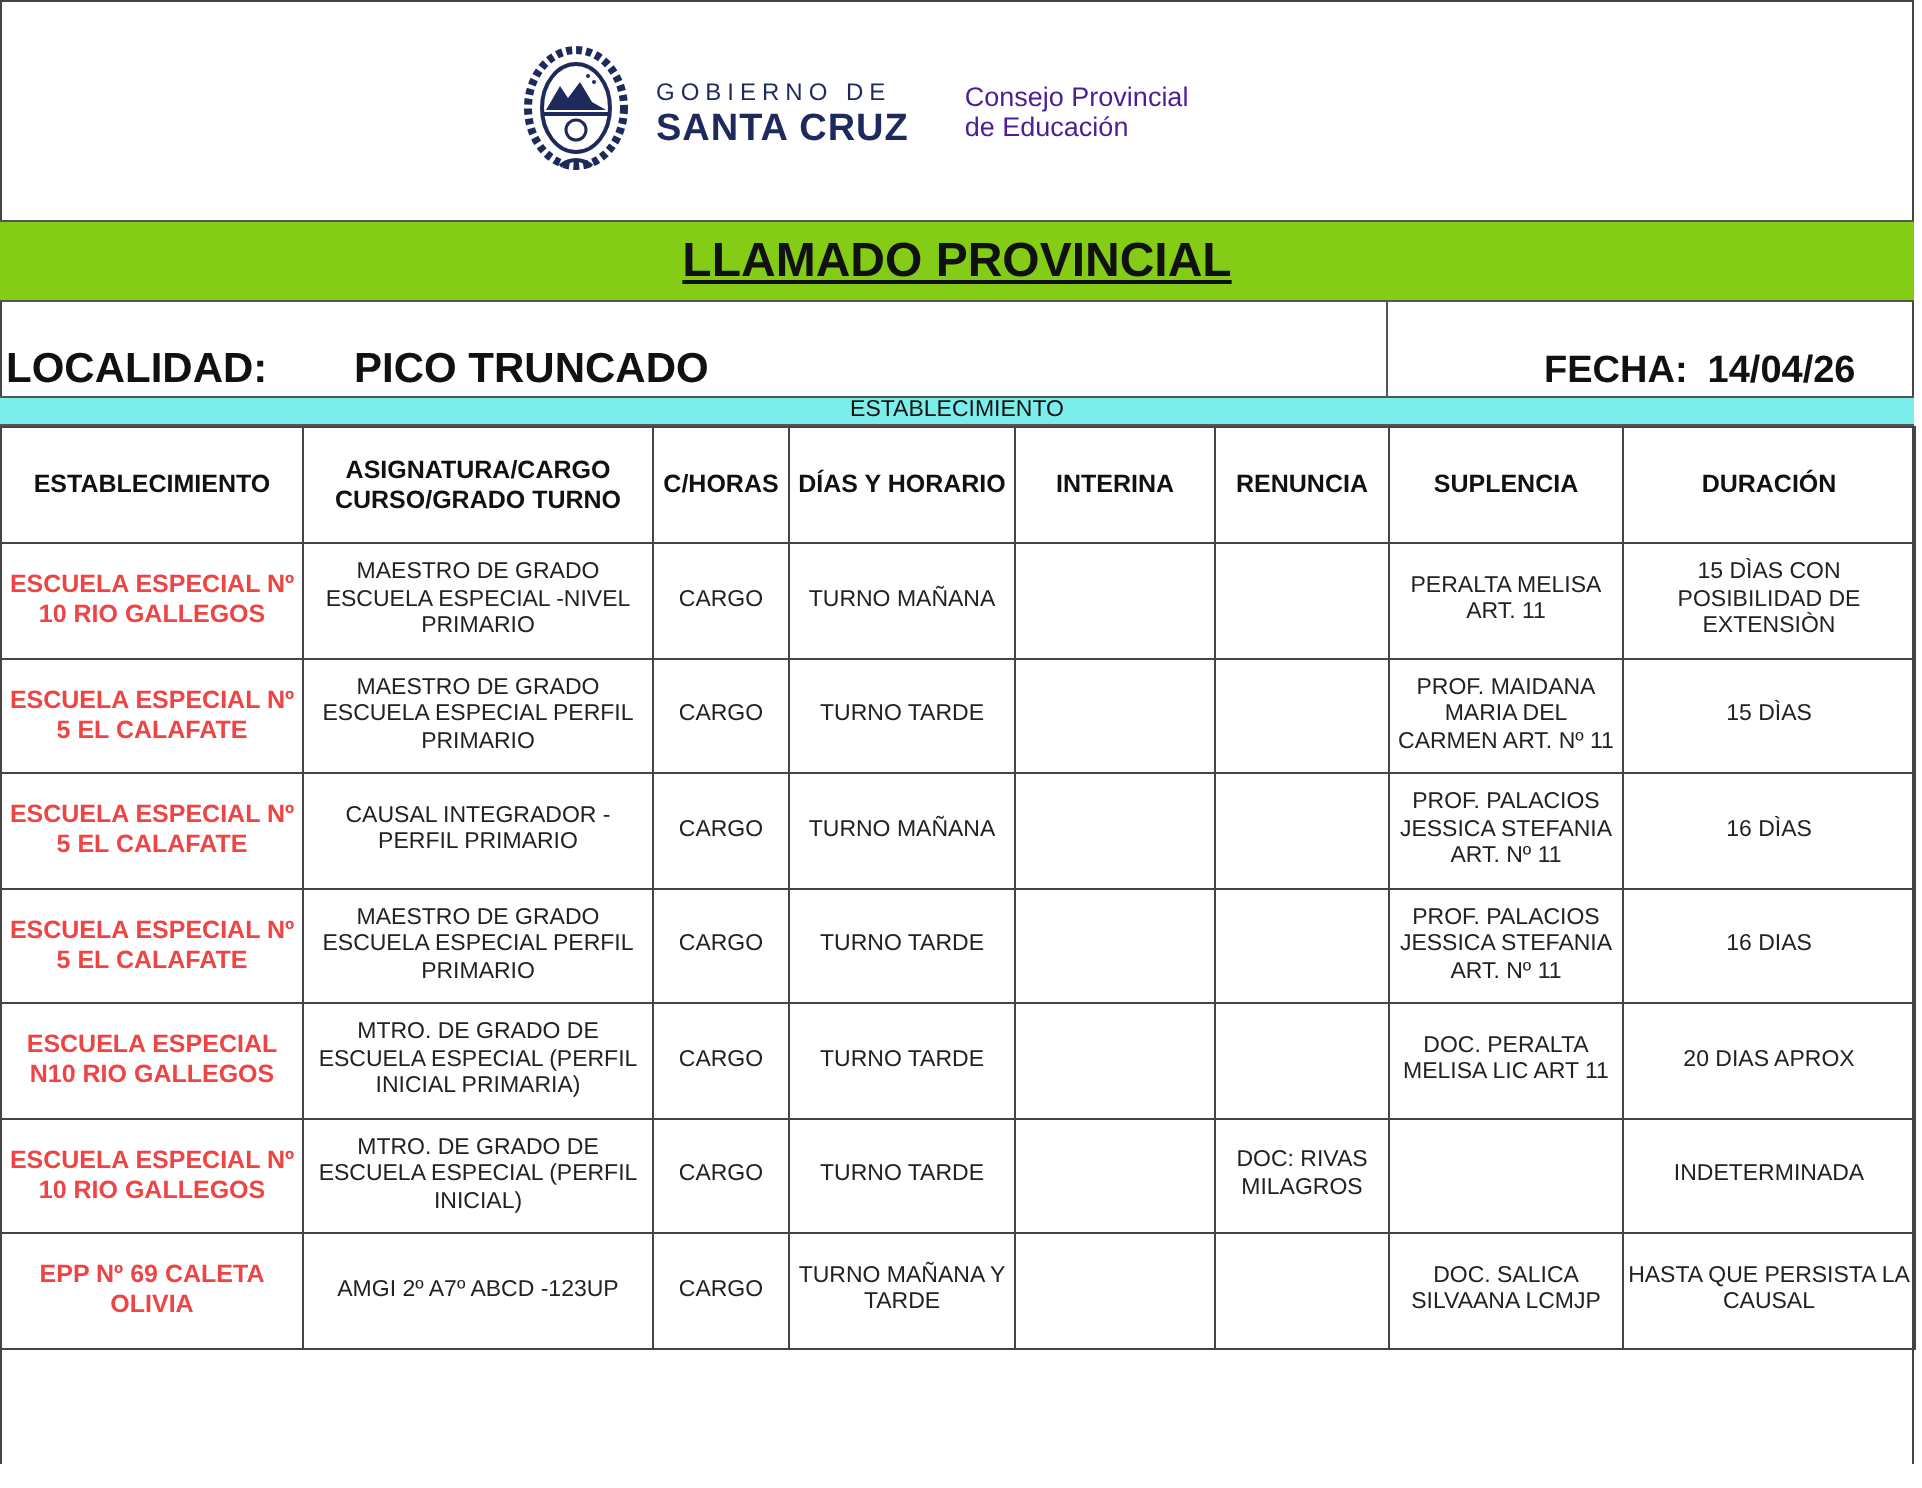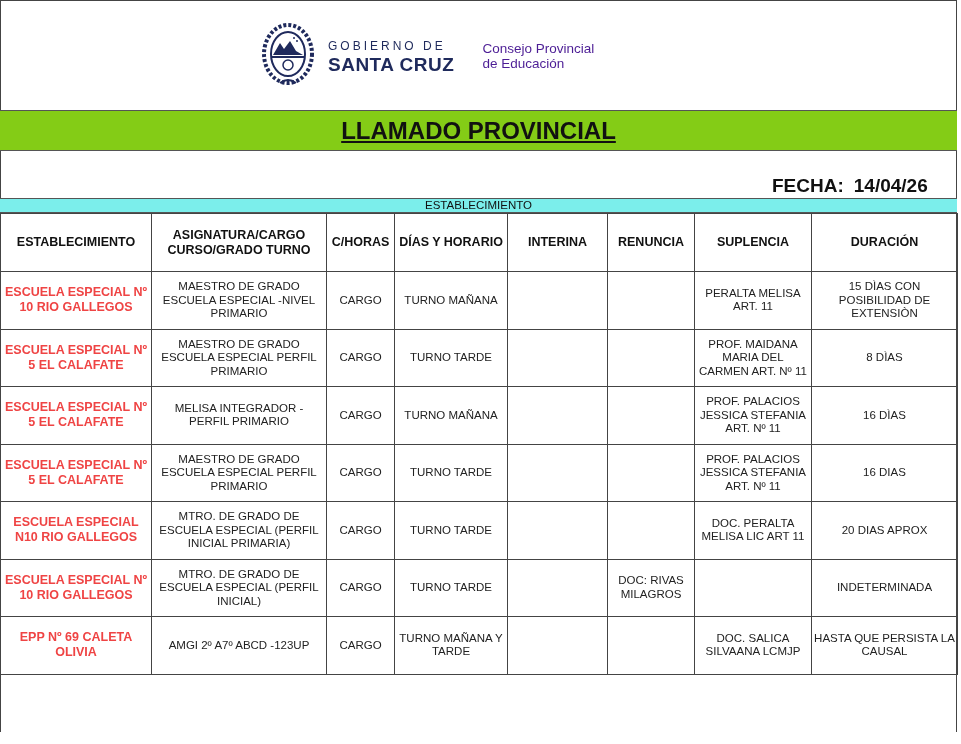--- a/index.html
+++ b/index.html
@@ -71,20 +71,24 @@
       <div>de Educación</div>
     </div>
   </div>
 </div>
 
 <div class="title-bar">
   <span>LLAMADO PROVINCIAL</span>
 </div>
 
 <div class="loc-row">
+  <div class="loc-left">
+    <span class="loc-label">LOCALIDAD:</span>
+    <span class="loc-value">PICO TRUNCADO</span>
+  </div>
   <div class="fecha">
     <span>FECHA:</span><span class="v">14/04/26</span>
   </div>
 </div>
 
 <div class="est-bar">
   <span>ESTABLECIMIENTO</span>
 </div>
 
 <table class="grid">
@@ -122,25 +126,25 @@
       <td>15 DÌAS CON POSIBILIDAD DE EXTENSIÒN</td>
     </tr>
     <tr>
       <td class="est">ESCUELA ESPECIAL Nº 5 EL CALAFATE</td>
       <td>MAESTRO DE GRADO ESCUELA ESPECIAL  PERFIL PRIMARIO</td>
       <td>CARGO</td>
       <td>TURNO TARDE</td>
       <td></td>
       <td></td>
       <td>PROF. MAIDANA MARIA DEL CARMEN ART. Nº 11</td>
-      <td>8 DÌAS</td>
+      <td>15 DÌAS</td>
     </tr>
     <tr>
       <td class="est">ESCUELA ESPECIAL Nº 5 EL CALAFATE</td>
-      <td>MELISA INTEGRADOR - PERFIL PRIMARIO</td>
+      <td>CAUSAL INTEGRADOR - PERFIL PRIMARIO</td>
       <td>CARGO</td>
       <td>TURNO MAÑANA</td>
       <td></td>
       <td></td>
       <td>PROF. PALACIOS JESSICA STEFANIA ART. Nº 11</td>
       <td>16 DÌAS</td>
     </tr>
     <tr>
       <td class="est">ESCUELA ESPECIAL Nº 5 EL CALAFATE</td>
       <td>MAESTRO DE GRADO ESCUELA ESPECIAL PERFIL PRIMARIO</td>

